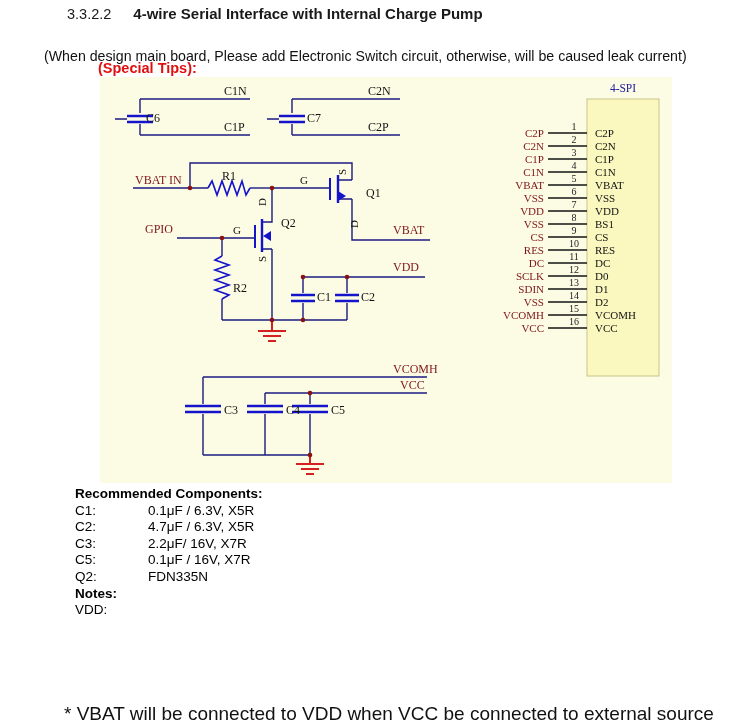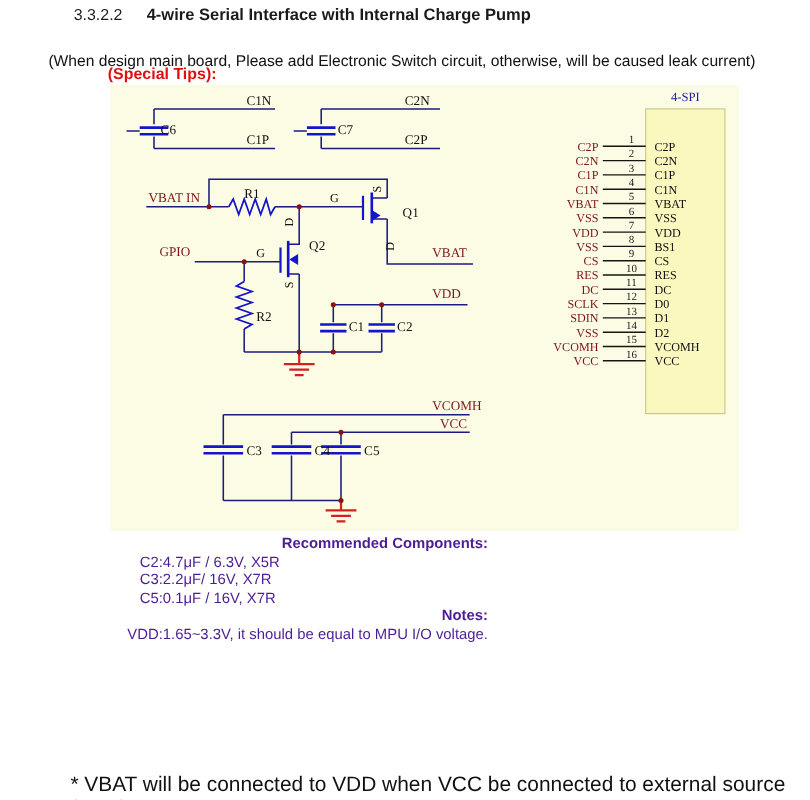--- a/index.html
+++ b/index.html
@@ -5,21 +5,21 @@
   html,body{margin:0;padding:0;background:#fff;}
   .page{position:relative;width:736px;height:727px;background:#ffffff;overflow:hidden;
         font-family:"Liberation Sans",sans-serif;color:#1a1a1a;}
   .heading{position:absolute;left:67px;top:5px;font-size:14.5px;white-space:nowrap;}
   .sec-num{font-weight:500;}
   .sec-title{font-weight:bold;font-size:15px;margin-left:22px;}
   .tips{position:absolute;left:98px;top:27px;font-size:14.5px;font-weight:bold;color:#e01010;margin-top:33px;}
   .warning{position:absolute;left:44px;top:48px;font-size:14.2px;color:#111;}
   svg{position:absolute;left:0;top:0;}
   svg text{font-family:"Liberation Serif",serif;}
-  .tb{position:absolute;left:75px;top:486px;font-size:13.5px;line-height:16.6px;color:#4c1d95;text-align:right;}
+  .tb{position:absolute;left:75px;top:486px;font-size:13.5px;line-height:16.6px;color:#000000;}
   .tb .hd{font-weight:bold;}
   .row{display:flex;}
   .row .lbl{width:73px;flex:0 0 73px;}
   .footnote{position:absolute;left:64px;top:703px;font-size:19px;color:#111;}
 </style>
 </head>
 <body>
 
 <div class="page">
 
@@ -209,35 +209,42 @@
         <text x="574" y="325" text-anchor="middle" font-size="10" fill="#222">16</text>
         <text x="544" y="332" text-anchor="end" font-size="11" fill="#7E1518">VCC</text>
         <text x="595" y="332" font-size="11" fill="#111">VCC</text>
       </g>
   </svg>
 
   <div class="tb">
     <div class="hd">Recommended Components:</div>
     <div id="comp-rows">
         <div class="row">
+          <span class="lbl">C1:</span>
+          <span class="val">0.1μF / 6.3V, X5R</span>
+        </div>
+        <div class="row">
           <span class="lbl">C2:</span>
           <span class="val">4.7μF / 6.3V, X5R</span>
         </div>
         <div class="row">
           <span class="lbl">C3:</span>
           <span class="val">2.2μF/ 16V, X7R</span>
         </div>
         <div class="row">
           <span class="lbl">C5:</span>
           <span class="val">0.1μF / 16V, X7R</span>
+        </div>
+        <div class="row">
+          <span class="lbl">Q2:</span>
+          <span class="val">FDN335N</span>
         </div>
       </div>
     <div class="hd">Notes:</div>
     <div id="note-rows">
         <div class="row">
           <span class="lbl">VDD:</span>
-          <span class="val">1.65~3.3V, it should be equal to MPU I/O voltage.</span>
         </div>
       </div>
   </div>
 
   <div class="footnote">* VBAT will be connected to VDD when VCC be connected to external source (7.5V).</div>
 </div>
 
 </body></html>

